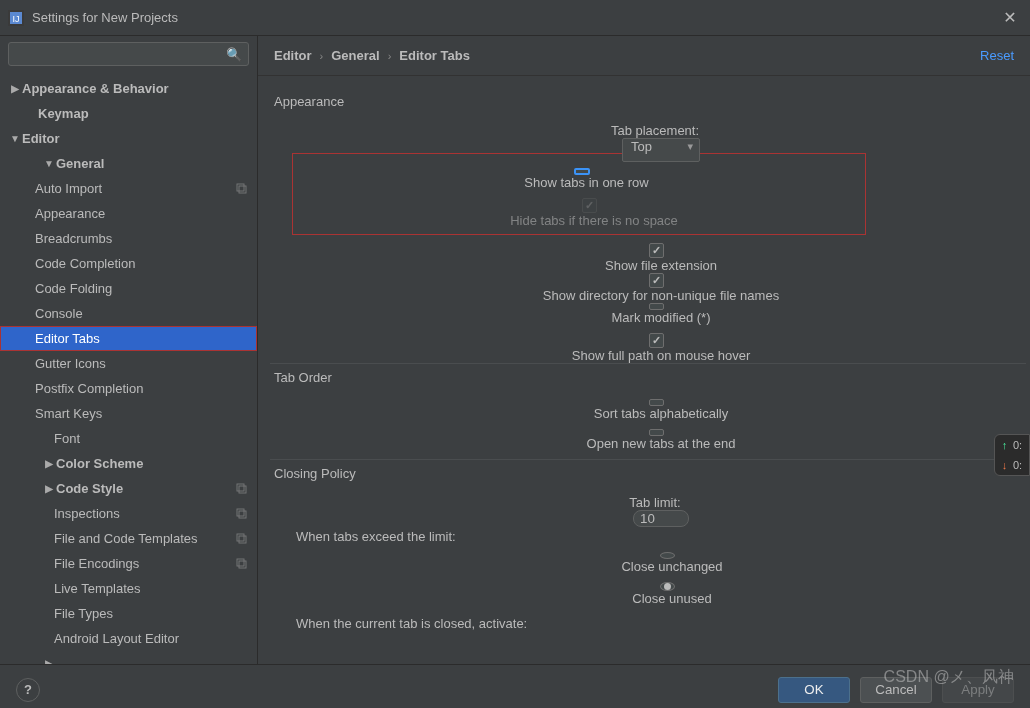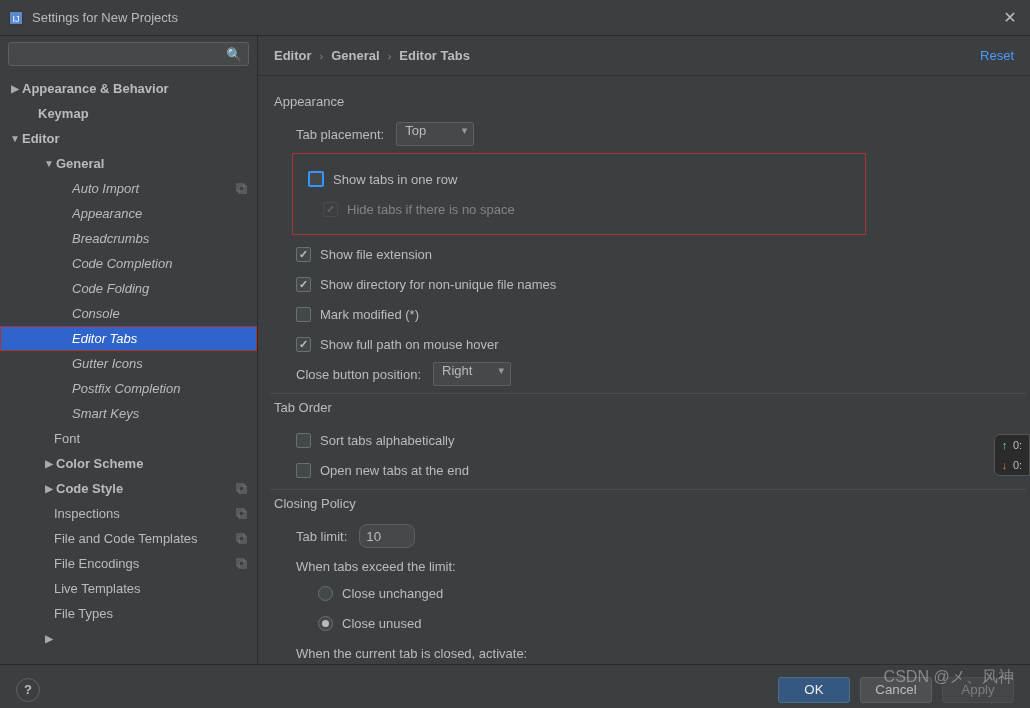--- a/index.html
+++ b/index.html
@@ -23,38 +23,38 @@
 .tree::-webkit-scrollbar-track { background: transparent; }
 
 .node { height: 25px; display: flex; align-items: center; cursor: pointer; padding-right: 8px; }
 .node.selected { background: #2f65ca; color: #fff; outline: 1.5px solid #aa3333; outline-offset: -1px; }
 .node .arrow { width: 14px; text-align: center; font-size: 10px; color: #aaa; }
 .node .label { flex: 1; white-space: nowrap; overflow: hidden; text-overflow: ellipsis; }
 .node .copy { width: 14px; height: 14px; opacity: .6; }
 .lvl0 { padding-left: 8px; font-weight: bold; }
 .lvl1 { padding-left: 24px; font-weight: bold; }
 .lvl2 { padding-left: 42px; font-weight: bold; }
-.lvl3 { padding-left: 72px; font-style: italic; }
+.lvl3 { padding-left: 35px; }
 .lvl2b { padding-left: 54px; }
 
 .main { flex: 1; background: #3c3f41; display: flex; flex-direction: column; }
 .breadcrumb { height: 40px; display: flex; align-items: center; padding: 0 16px; border-bottom: 1px solid #323232; }
 .breadcrumb .crumb { color: #bbbbbb; font-weight: bold; }
 .breadcrumb .sep { margin: 0 8px; color: #888; font-size: 11px; }
 .breadcrumb .spacer { flex: 1; }
 .breadcrumb .reset { color: #4a9bff; cursor: pointer; font-size: 13px; }
 
 .panel { flex: 1; overflow-y: auto; padding: 12px 4px 12px 16px; }
 .panel::-webkit-scrollbar { width: 10px; }
 .panel::-webkit-scrollbar-thumb { background: #5c5f61; border-radius: 5px; }
 
 .section-title { color: #bbb; margin: 6px 0 14px 0; }
 .section-divider { border: none; border-top: 1px solid #4a4d4f; margin-left: -4px; }
 
-.form-row { display: flex; align-items: center; margin: 8px 0 8px 22px; height: 22px; }
+.form-row { display: flex; align-items: center; margin: 8px 0 8px 22px; height: 22px; flex-direction: column; }
 .form-row label { margin-right: 12px; }
 .form-row.indent { margin-left: 44px; }
 
 .select { background: #45494a; border: 1px solid #5e6060; color: #bbb; height: 24px; padding: 0 22px 8px 8px; border-radius: 2px; position: relative; display: inline-flex; align-items: center; min-width: 78px; cursor: pointer; }
 .select::after { content: "▾"; position: absolute; right: 6px; color: #999; font-size: 11px; }
 
 .textfield { background: #45494a; border: 1px solid #5e6060; color: #bbb; height: 24px; width: 56px; padding: 0 6px; border-radius: 8px; }
 
 .checkbox { width: 15px; height: 15px; border: 1px solid #6e6e6e; background: #43494a; display: inline-flex; align-items: center; justify-content: center; margin-right: 9px; border-radius: 2px; cursor: pointer; }
 .checkbox.checked::after { content: "✓"; color: #bbb; font-size: 11px; font-weight: bold; }
@@ -189,20 +189,23 @@
               <rect x="2" y="2" width="7" height="7" fill="none" stroke="#999"></rect>
               <rect x="4" y="4" width="7" height="7" fill="none" stroke="#999"></rect>
             </svg></span>
         </div>
       <div class="node lvl2b">
           <span class="label">Live Templates</span>
         </div>
       <div class="node lvl2b">
           <span class="label">File Types</span>
         </div>
+      <div class="node lvl2b">
+          <span class="label">Android Layout Editor</span>
+        </div>
       <div class="node lvl2">
           <span class="arrow">▶</span>
           <span class="label">&nbsp;</span>
         </div>
     </div>
   </div>
 
   <div class="main">
     <div class="breadcrumb">
       <span class="crumb">Editor</span>
@@ -245,26 +248,20 @@
         </div>
       <div class="form-row">
           <span class="checkbox"></span>
           <span>Mark modified (*)</span>
         </div>
       <div class="form-row">
           <span class="checkbox checked"></span>
           <span>Show full path on mouse hover</span>
         </div>
 
-      <div class="form-row">
-        <label>Close button position:</label>
-        <div class="select">
-            <span>Right</span>
-          </div>
-      </div>
 
       <hr class="section-divider">
       <div class="section-title">Tab Order</div>
       <div class="form-row">
           <span class="checkbox"></span>
           <span>Sort tabs alphabetically</span>
         </div>
       <div class="form-row">
           <span class="checkbox"></span>
           <span>Open new tabs at the end</span>

